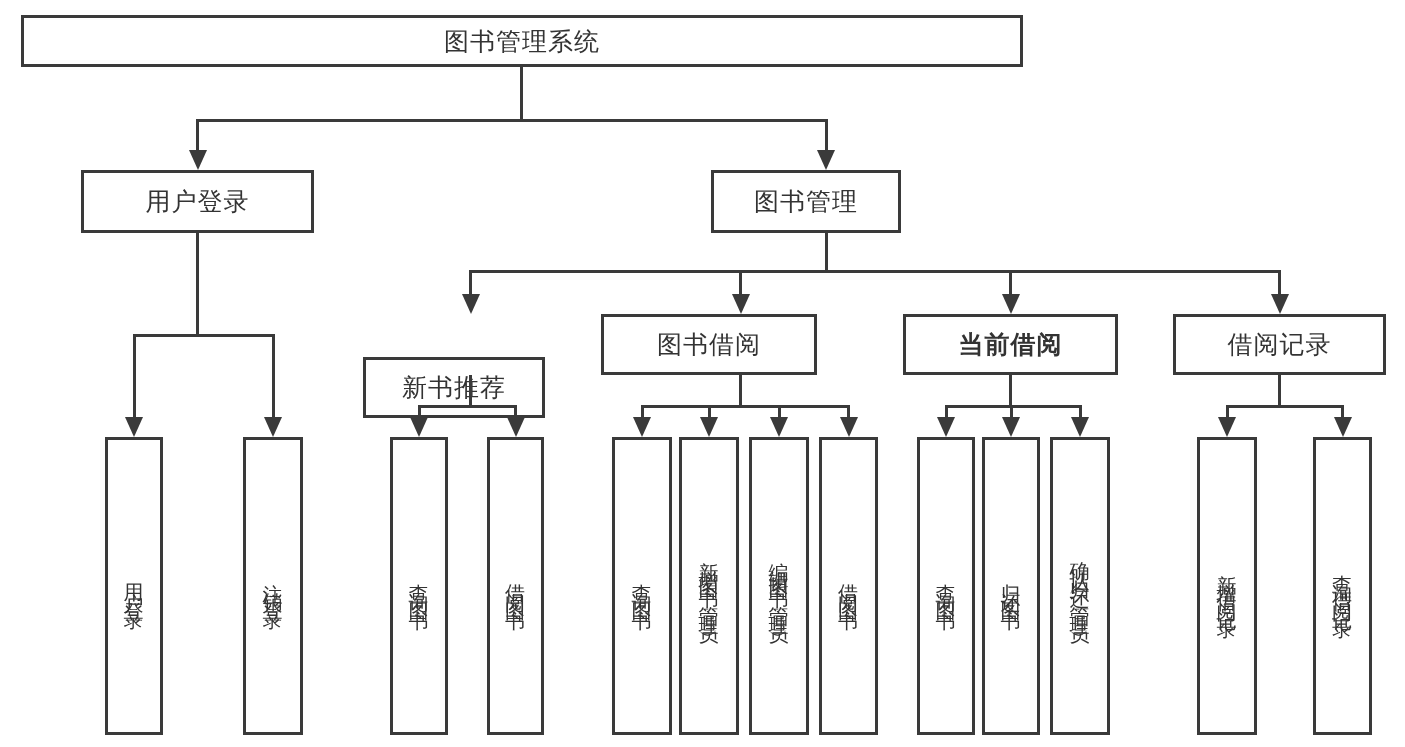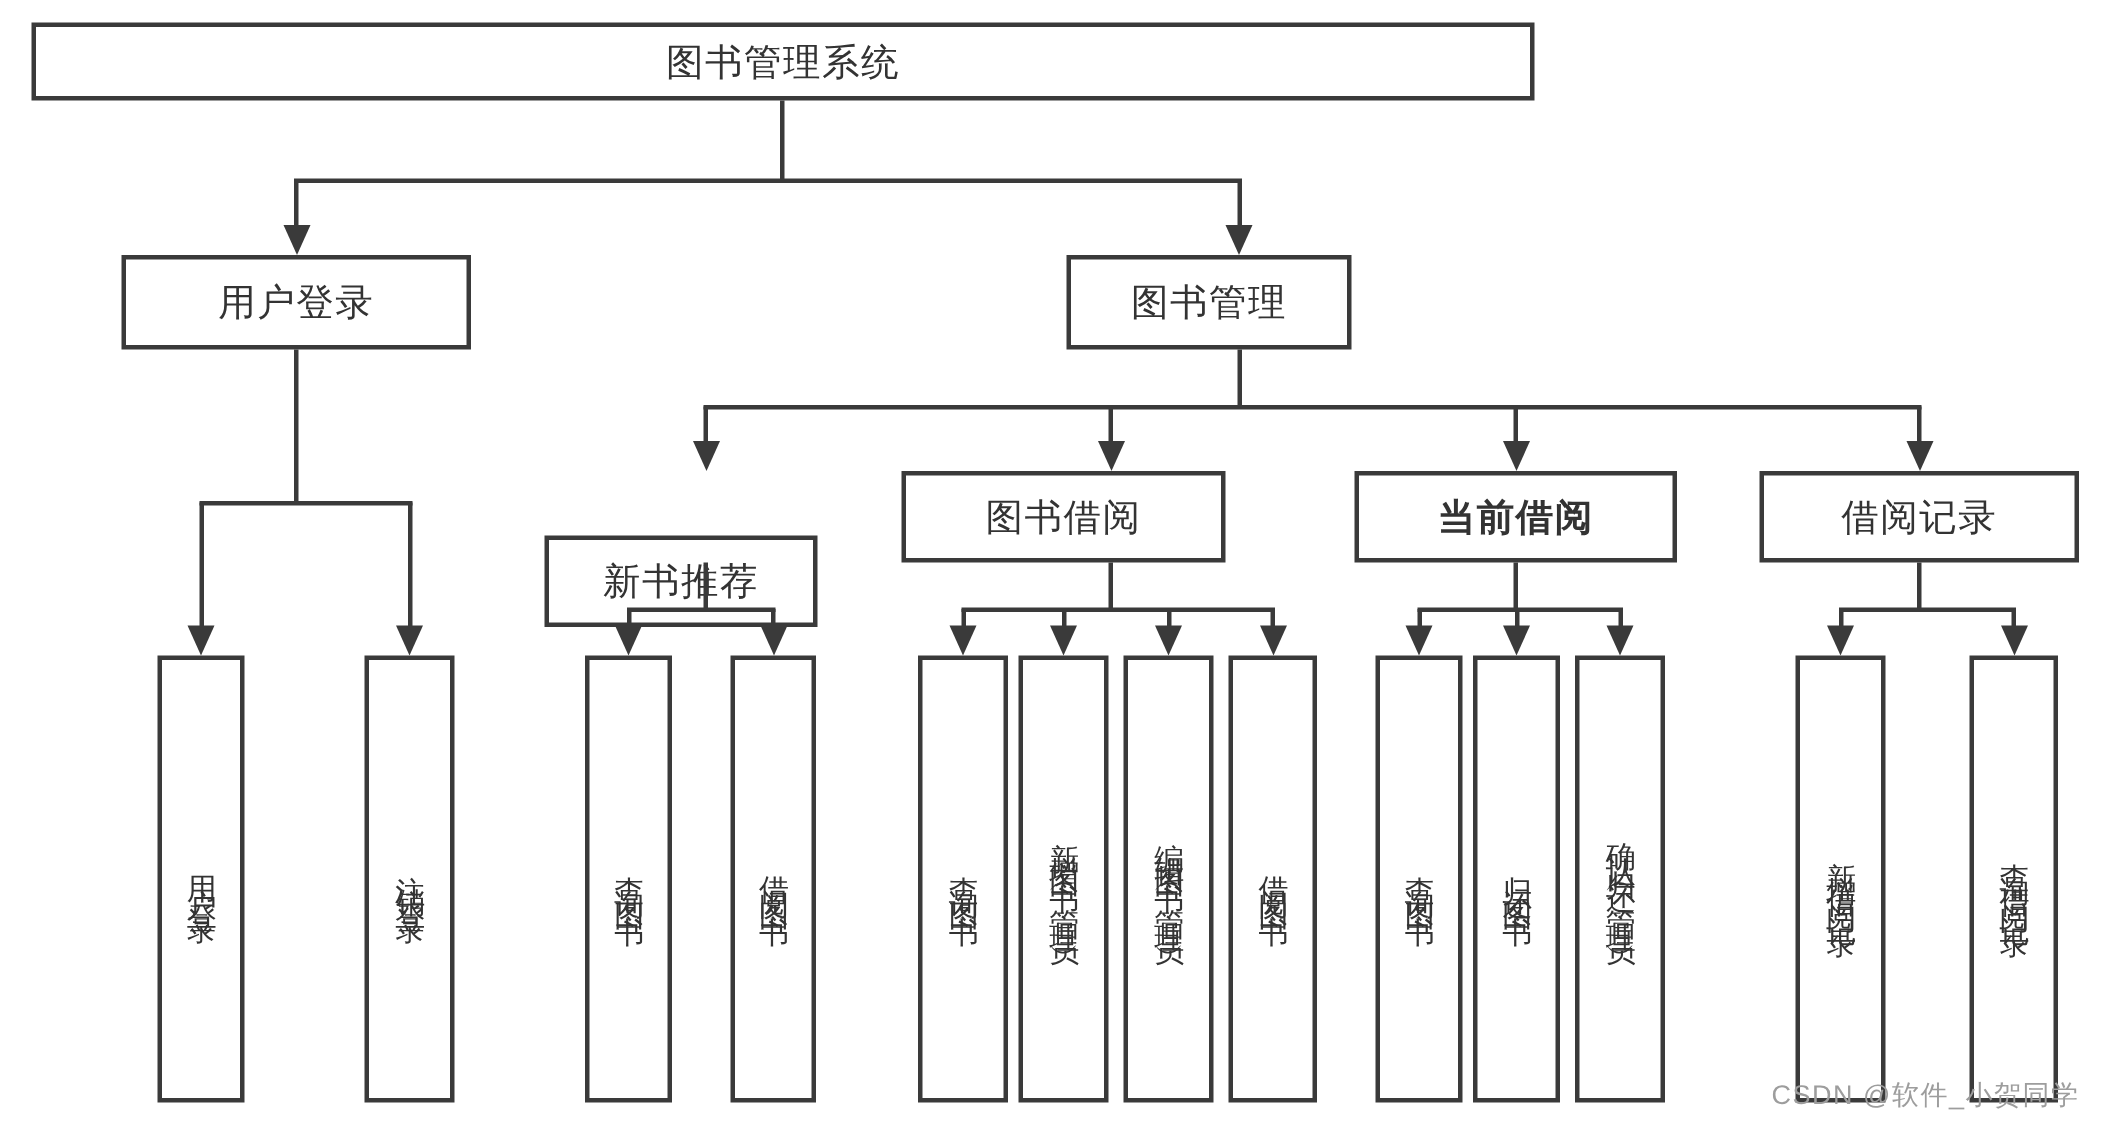--- a/index.html
+++ b/index.html
@@ -178,15 +178,14 @@
       <div class="ln" style="left: 1078.5px; top: 406px; width: 3px; height: 13px;"></div>
       <div class="ar" style="left: 1071px; top: 417px;"></div>
       <div class="ln" style="left: 1278px; top: 375px; width: 3px; height: 31px;"></div>
       <div class="ln" style="left: 1225.5px; top: 404.5px; width: 118.5px; height: 3px;"></div>
       <div class="ln" style="left: 1225.5px; top: 406px; width: 3px; height: 13px;"></div>
       <div class="ar" style="left: 1218px; top: 417px;"></div>
       <div class="ln" style="left: 1341px; top: 406px; width: 3px; height: 13px;"></div>
       <div class="ar" style="left: 1333.5px; top: 417px;"></div>
     </div>
 
-  <div class="watermark">CSDN @软件_小贺同学</div>
 
 </div>
 
 </body></html>

